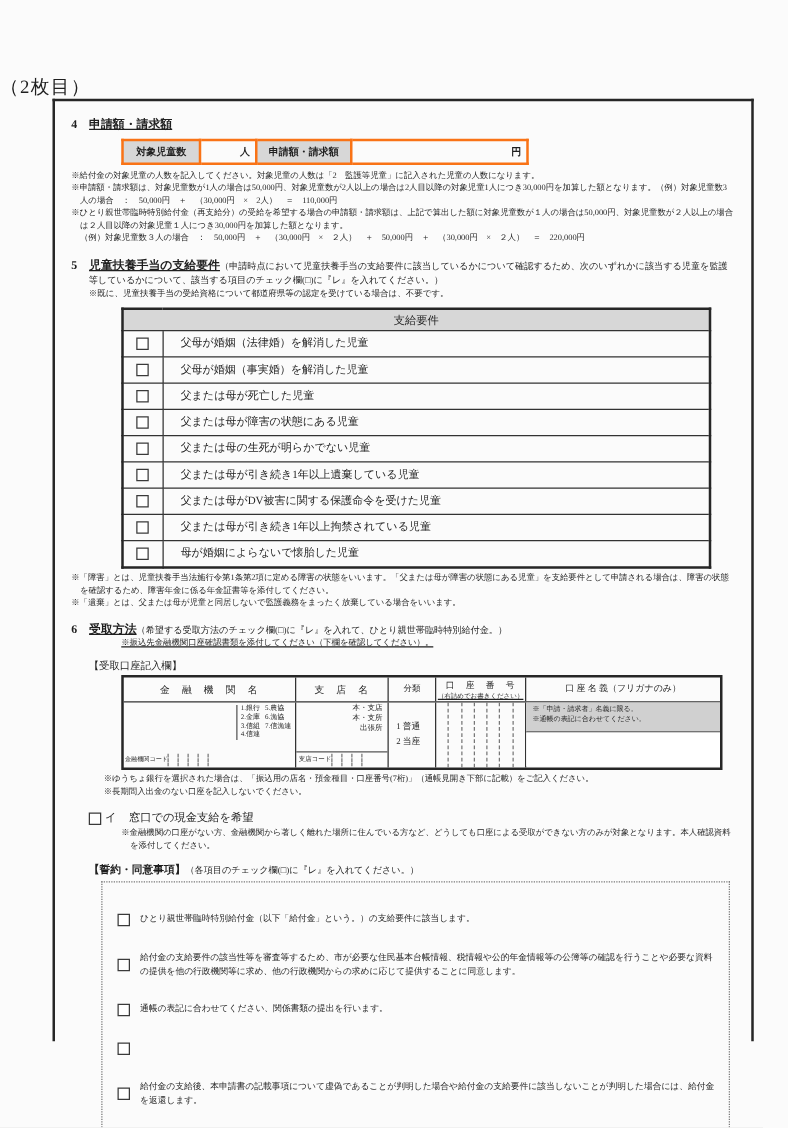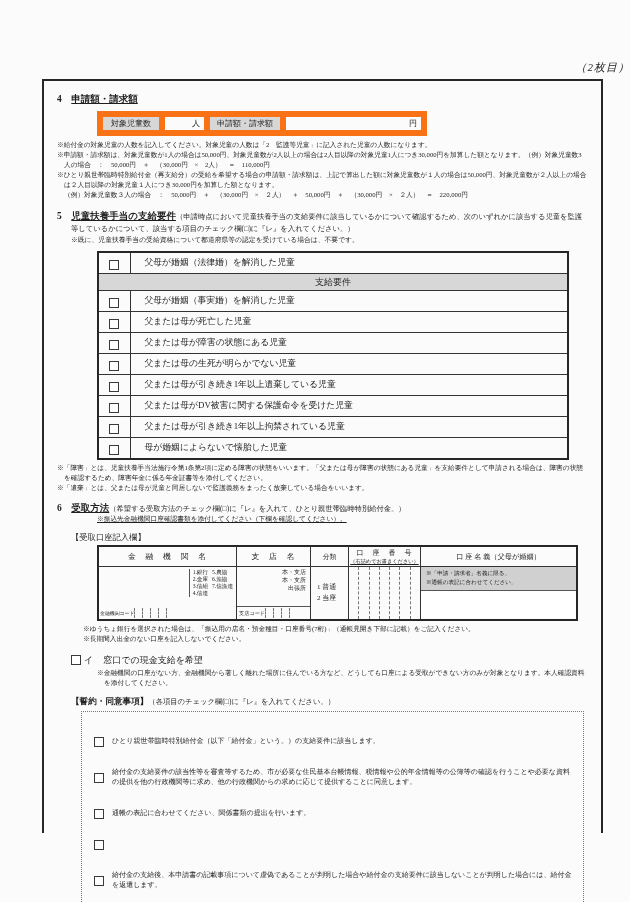--- a/index.html
+++ b/index.html
@@ -1,35 +1,35 @@
 <!DOCTYPE html>
 <html><head>
 <meta charset="utf-8">
 <style>
   html,body{margin:0;padding:0;background:#e9e9e9;}
   .page{
     position:relative;width:630px;height:902px;background:#fbfbfb;
     font-family:"Liberation Serif","DejaVu Serif",serif;color:#1f1f1f;
     overflow:hidden;
   }
-  .page-label{position:absolute;top:60px;left:0;width:100%;text-align:right;font-size:11px;letter-spacing:1px;font-style:italic;}
+  .page-label{position:absolute;top:60px;left:0;width:100%;text-align:left;font-size:15px;letter-spacing:1px;}
   .main-box{
     position:absolute;left:42px;top:79px;width:561px;height:754px;
     border:2px solid #262626;border-bottom:none;box-sizing:border-box;
     padding:10px 13px 0 13px;
   }
   .sec-title{font-size:9.5px;font-weight:600;margin-top:2px;}
   .sec-title .t-underline{text-decoration:underline;}
   .sec-title .t-note{font-size:7.3px;font-weight:400;}
   .hang{padding-left:14px;text-indent:-14px;}
   .sub-note{font-size:6.8px;padding-left:14px;margin-top:1px;}
 
   
   .amt-table{border-collapse:collapse;margin:5px 0 4px 40px;}
-  .amt-table td{border:6px solid #f97316;height:19px;font-size:8px;padding:0 4px;box-sizing:border-box;}
+  .amt-table td{border:2px solid #f97316;height:19px;font-size:8px;padding:0 4px;box-sizing:border-box;font-weight:bold;}
   .amt-table{border:2px solid #262626;}
   .amt-head{background:#d7d7d7;text-align:center;width:62px;}
   .amt-head2{background:#d7d7d7;text-align:center;width:76px;}
   .amt-val1{width:45px;text-align:right;}
   .amt-val2{width:141px;text-align:right;}
 
   .notes{font-size:6.7px;line-height:1.5;margin-top:2px;}
   .note{padding-left:7px;text-indent:-7px;}
   .note-ex{padding-left:7px;}
 
@@ -111,26 +111,26 @@
       <div class="note">※ひとり親世帯臨時特別給付金（再支給分）の受給を希望する場合の申請額・請求額は、上記で算出した額に対象児童数が１人の場合は50,000円、対象児童数が２人以上の場合は２人目以降の対象児童１人につき30,000円を加算した額となります。</div>
       <div class="note-ex">（例）対象児童数３人の場合　：　50,000円　＋　（30,000円　×　２人）　＋　50,000円　＋　（30,000円　×　２人）　＝　220,000円</div>
     </div>
 
     <div class="sec-title hang" style="margin-top:10px;"><span>5</span>　<span class="t-underline">児童扶養手当の支給要件</span><span class="t-note">（申請時点において児童扶養手当の支給要件に該当しているかについて確認するため、次のいずれかに該当する児童を監護等しているかについて、該当する項目のチェック欄(□)に『レ』を入れてください。）</span></div>
     <div class="sub-note">※既に、児童扶養手当の受給資格について都道府県等の認定を受けている場合は、不要です。</div>
 
     <table class="req-table">
       <tbody>
           <tr>
-        <td class="req-check-cell"><span class="cbx"></span></td>
-        <td class="req-label-cell">父母が婚姻（法律婚）を解消した児童</td>
-      </tr>
-      <tr>
             <th class="req-header" colspan="2">支給要件</th>
           </tr>
+      <tr>
+        <td class="req-check-cell"><span class="cbx"></span></td>
+        <td class="req-label-cell">父母が婚姻（法律婚）を解消した児童</td>
+      </tr>
       <tr>
         <td class="req-check-cell"><span class="cbx"></span></td>
         <td class="req-label-cell">父母が婚姻（事実婚）を解消した児童</td>
       </tr>
       <tr>
         <td class="req-check-cell"><span class="cbx"></span></td>
         <td class="req-label-cell">父または母が死亡した児童</td>
       </tr>
       <tr>
         <td class="req-check-cell"><span class="cbx"></span></td>
@@ -179,21 +179,21 @@
             <span class="bt-h-main">支　店　名</span>
           </div>
         <div class="c-type">
             <span style="font-size:6.8px;">分類</span>
           </div>
         <div class="c-num">
           <span style="font-size:7px;letter-spacing:1px;">口　座　番　号</span>
           <span class="bt-h-note">（右詰めでお書きください）</span>
         </div>
         <div class="c-holder">
-            <span style="font-size:7.2px;">口 座 名 義（父母が婚姻）</span>
+            <span style="font-size:7.2px;">口 座 名 義（フリガナのみ）</span>
           </div>
       </div>
       <div class="bt-row bt-body">
         <div class="c-bank">
           <div class="bank-opts">
             <div>
               <div>1.銀行</div>
               <div>2.金庫</div>
               <div>3.信組</div>
               <div>4.信連</div>

